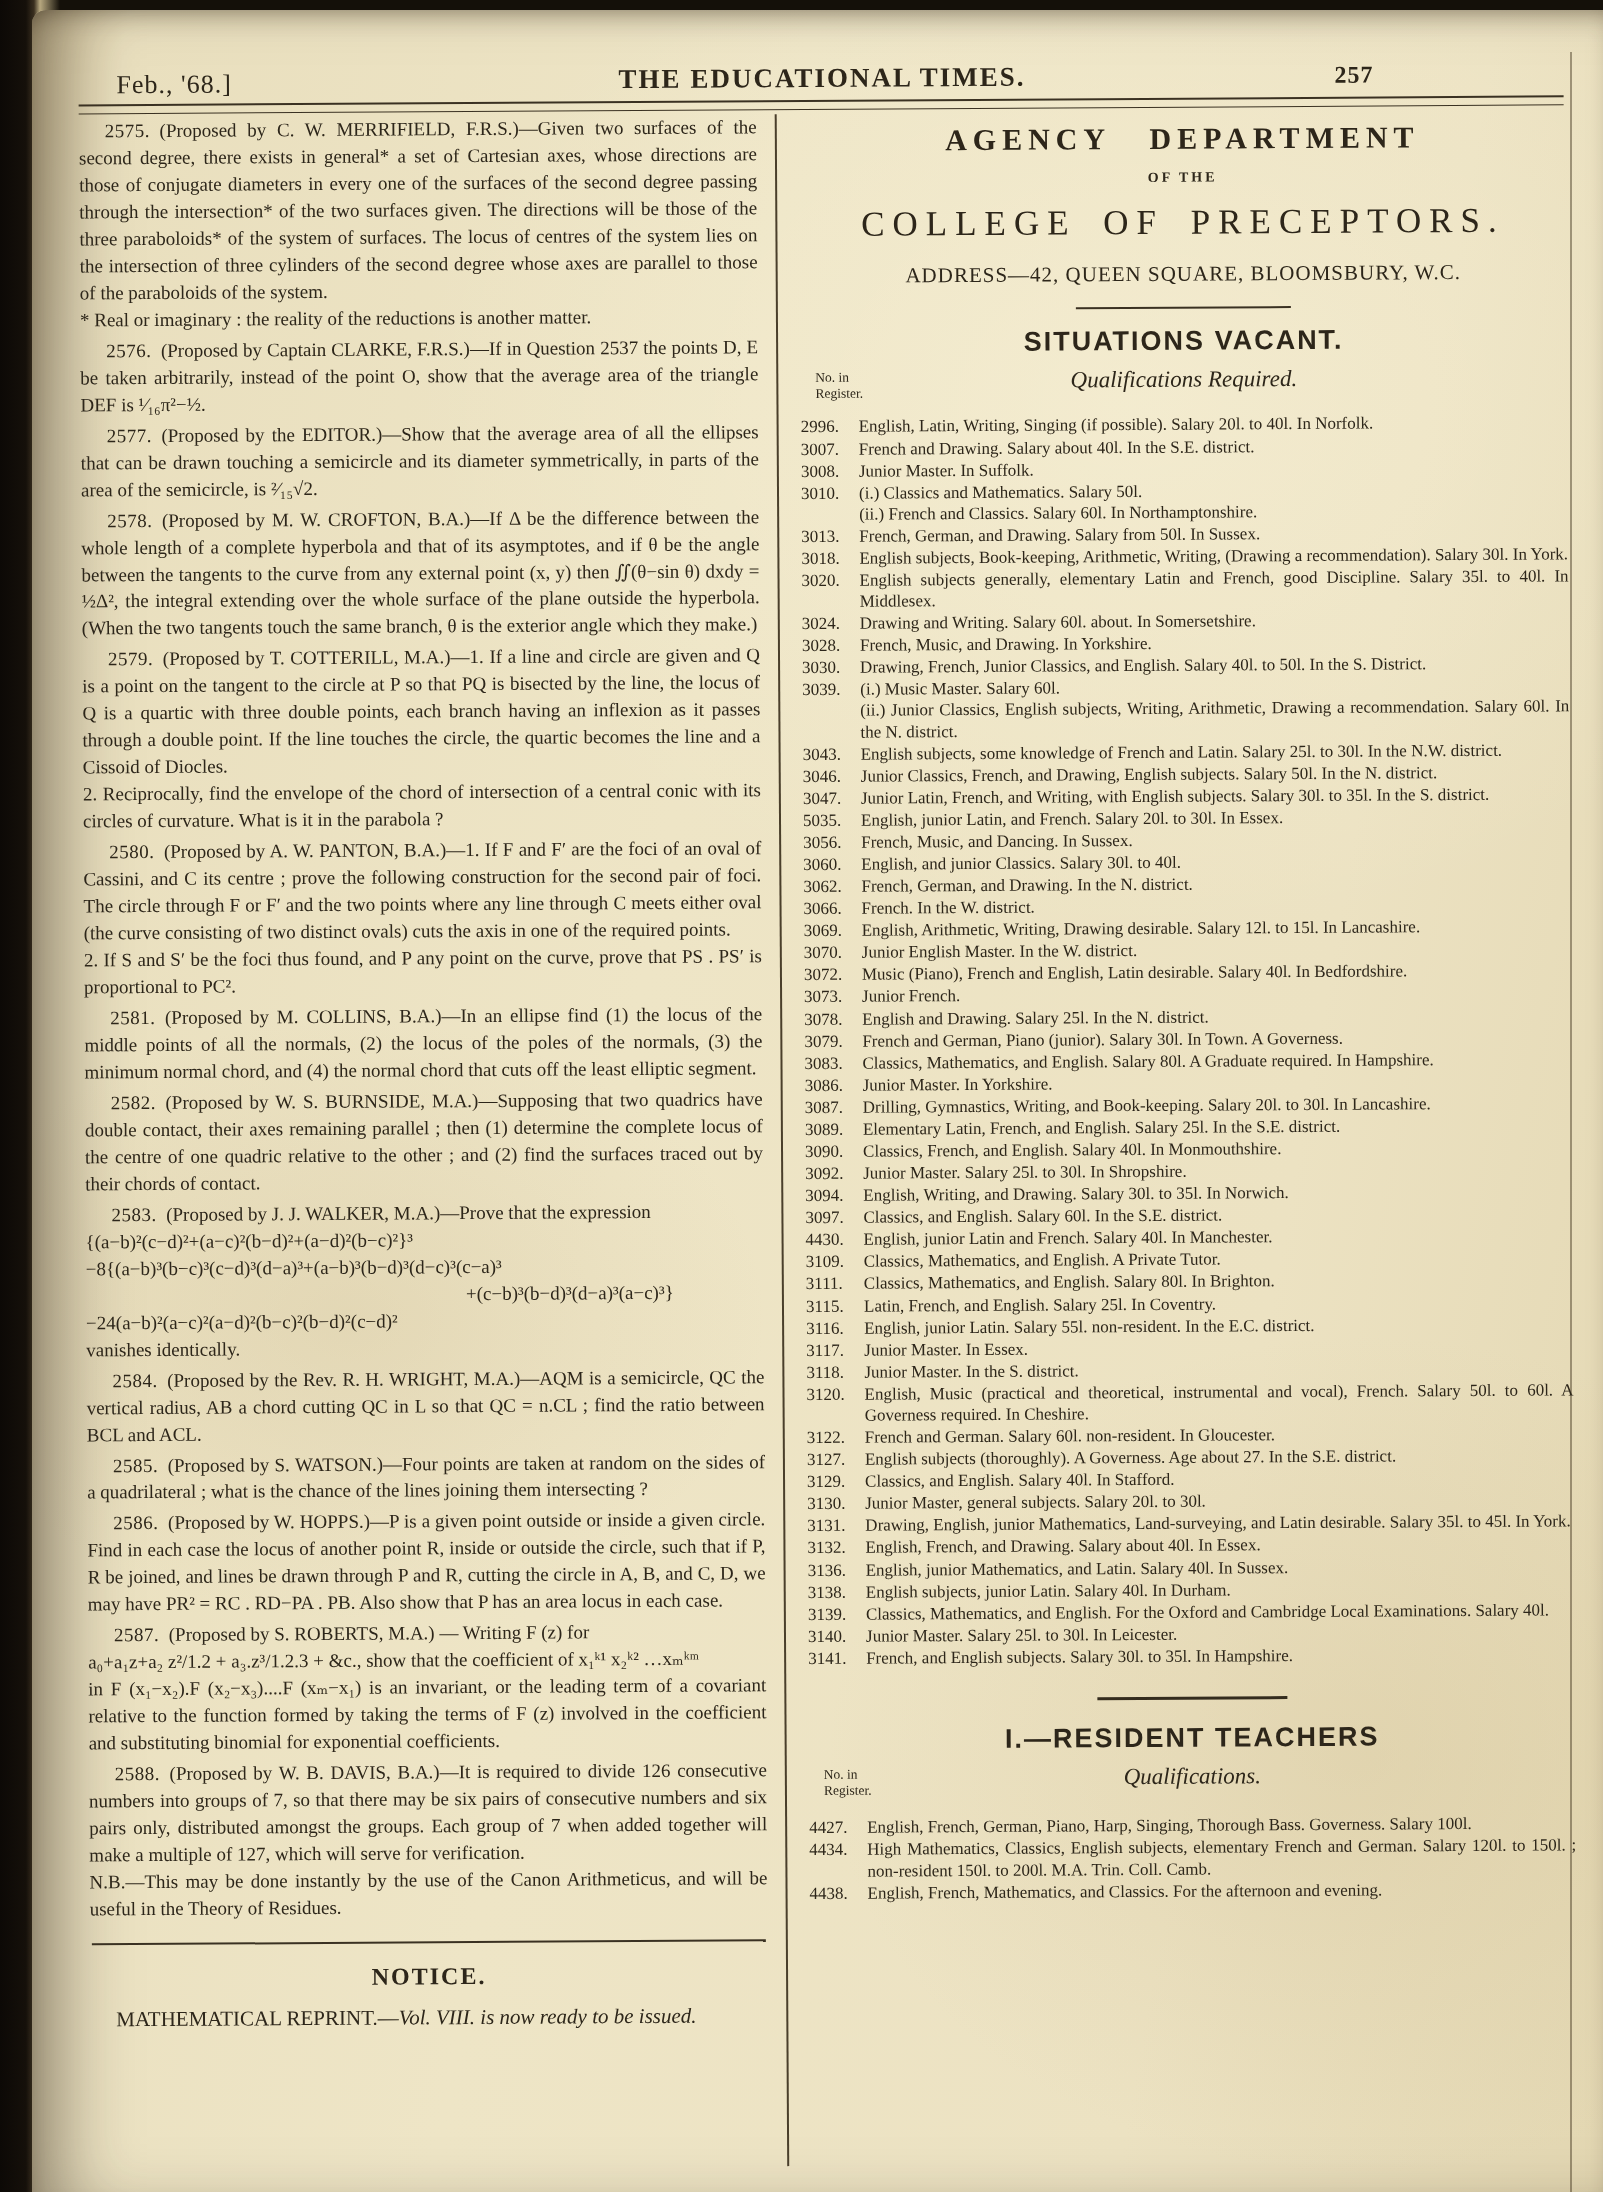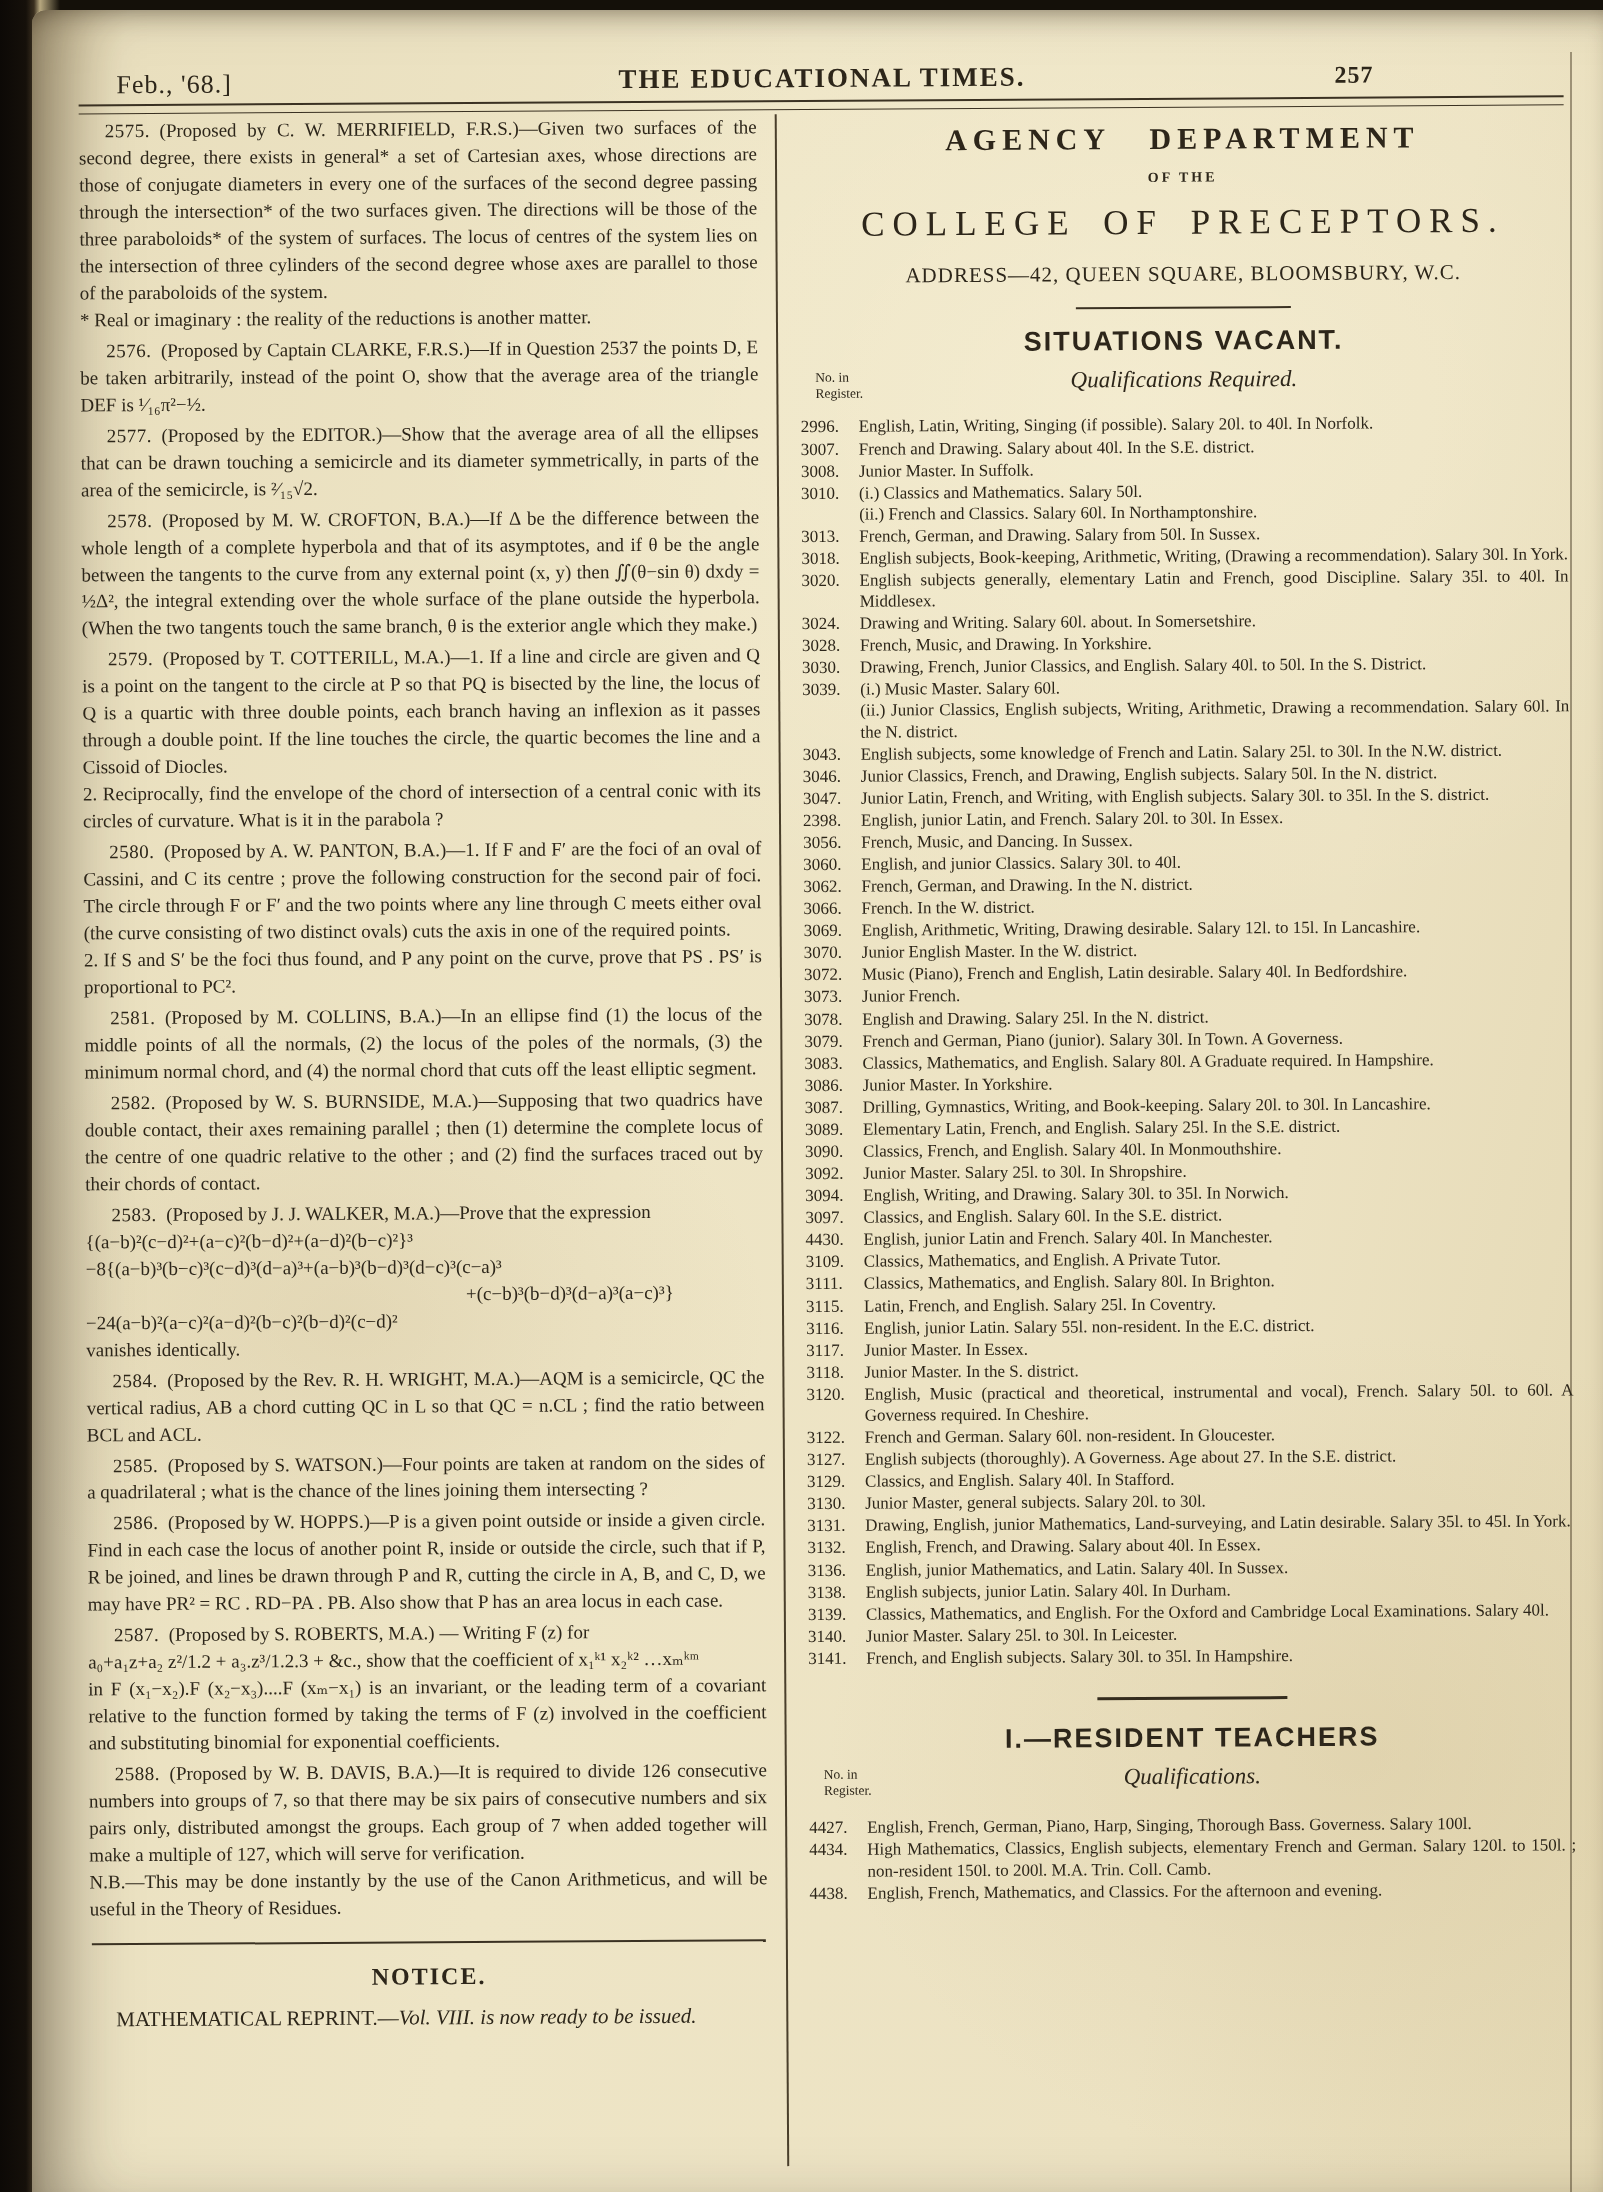--- a/index.html
+++ b/index.html
@@ -205,21 +205,21 @@
             <span class="rno">3046.</span>
             <span class="rtext">Junior Classics, French, and Drawing, English subjects. Salary 50l. In the N. district.</span>
           </div>
 
           <div class="row">
             <span class="rno">3047.</span>
             <span class="rtext">Junior Latin, French, and Writing, with English subjects. Salary 30l. to 35l. In the S. district.</span>
           </div>
 
           <div class="row">
-            <span class="rno">2398.</span>
+            <span class="rno">5035.</span>
             <span class="rtext">English, junior Latin, and French. Salary 20l. to 30l. In Essex.</span>
           </div>
 
           <div class="row">
             <span class="rno">3056.</span>
             <span class="rtext">French, Music, and Dancing. In Sussex.</span>
           </div>
 
           <div class="row">
             <span class="rno">3060.</span>

